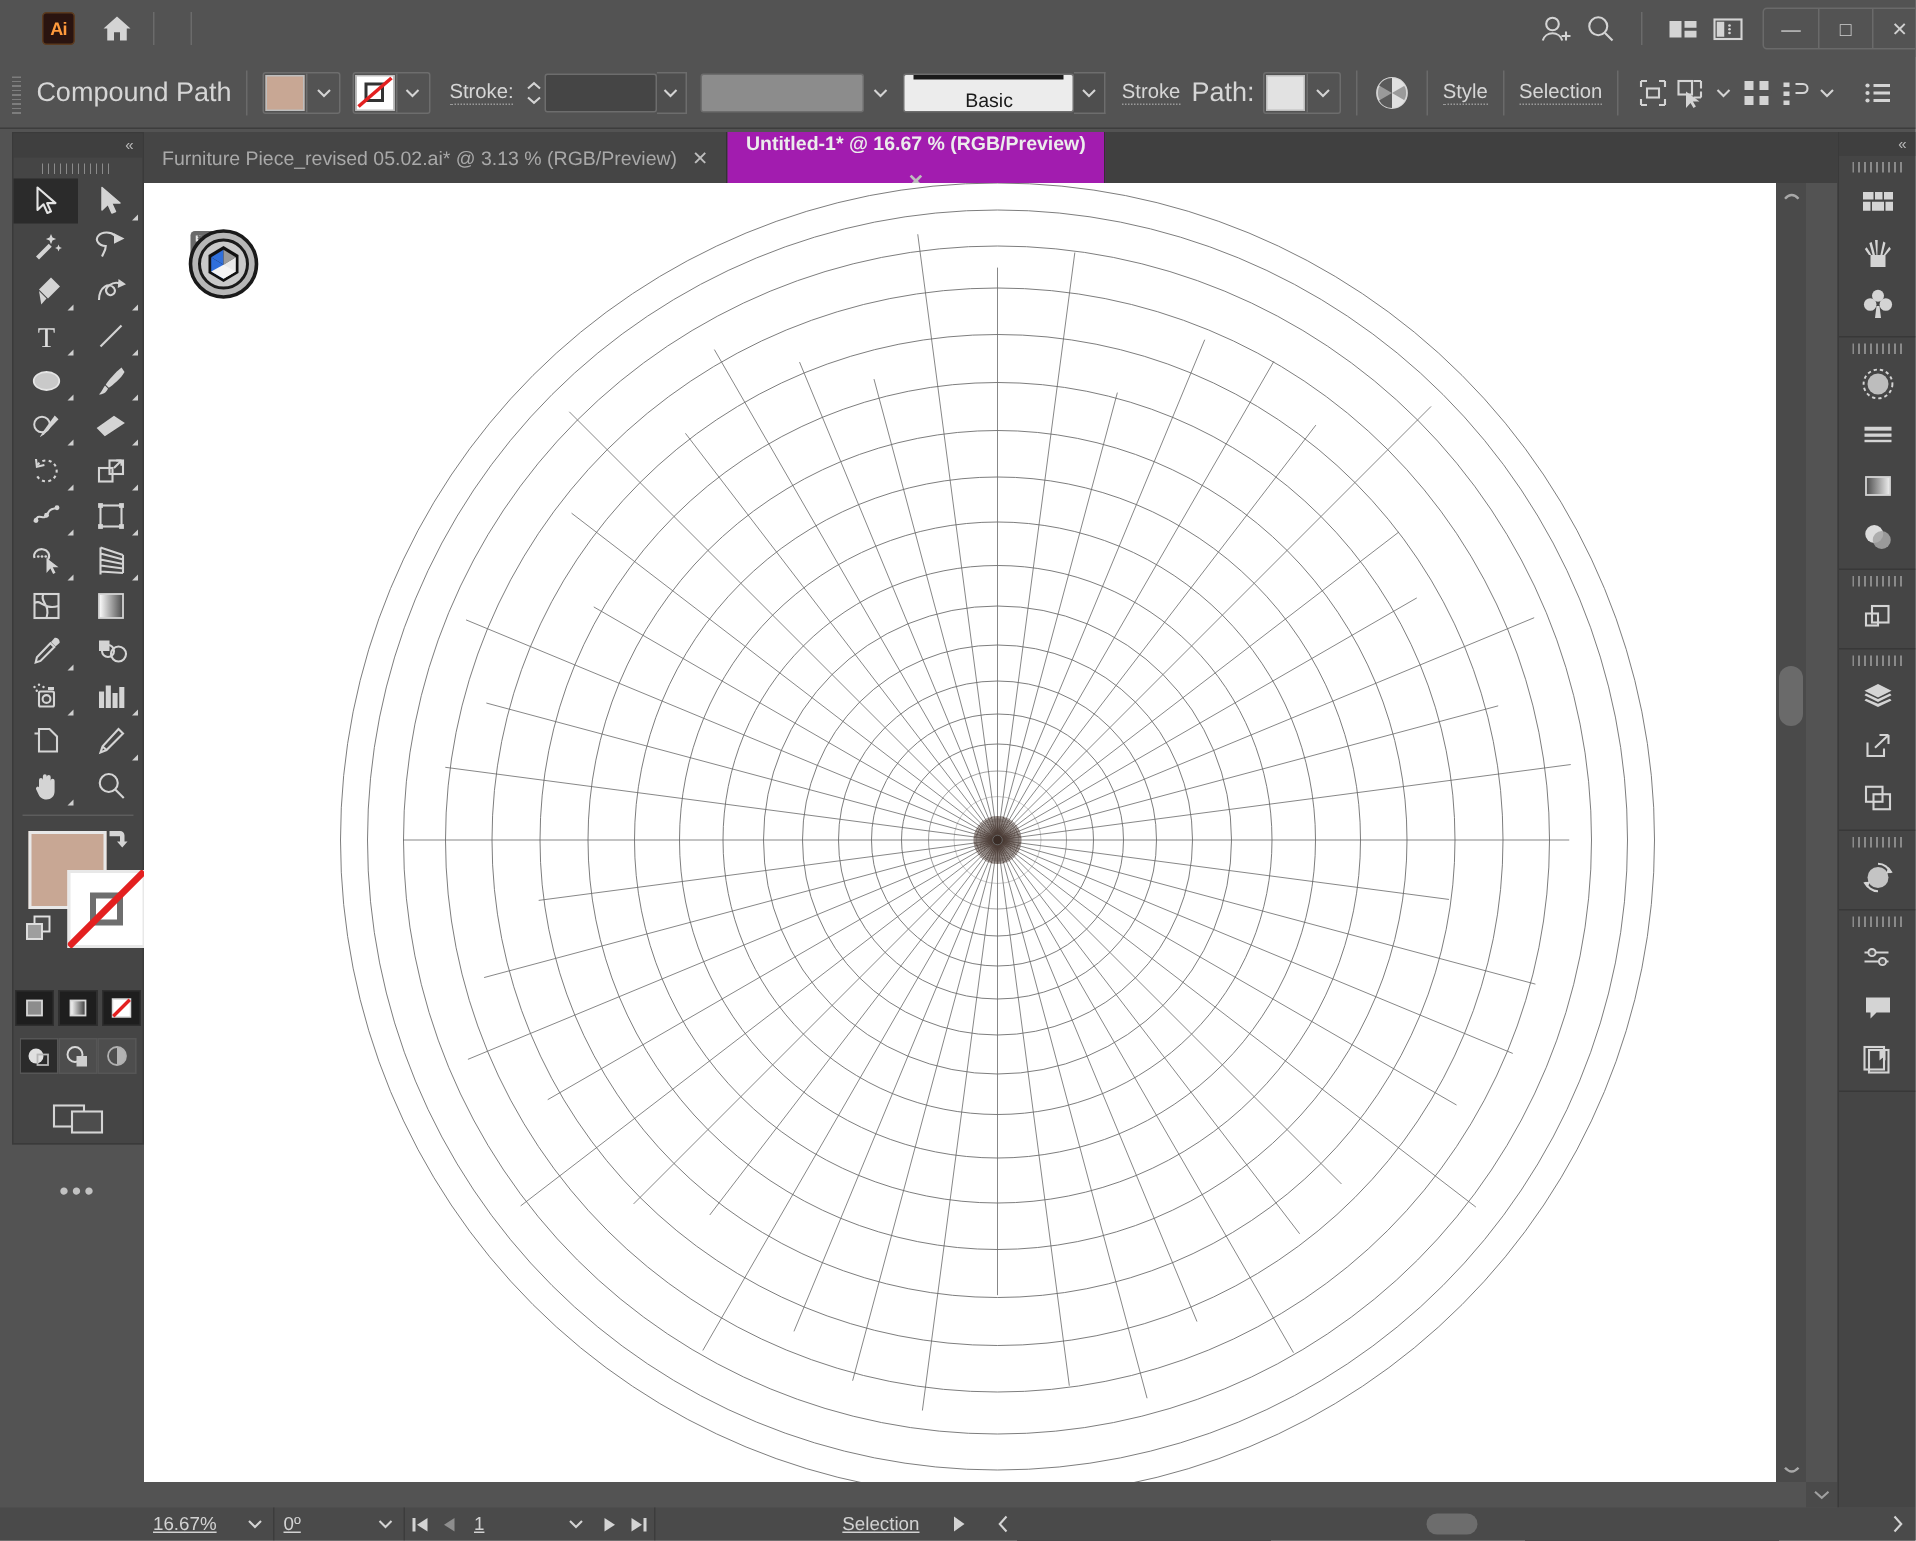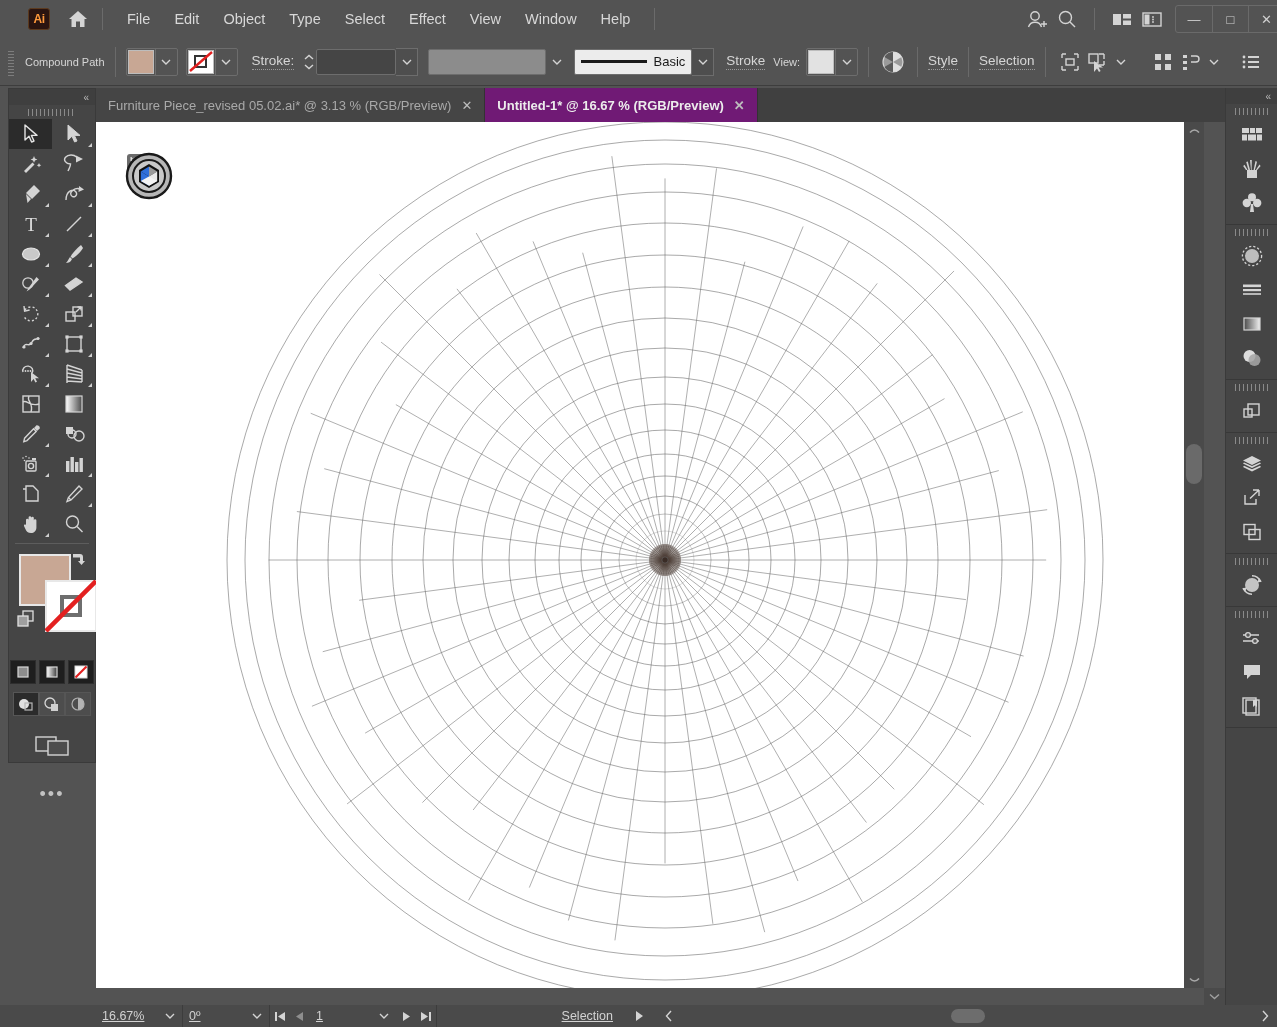--- a/index.html
+++ b/index.html
@@ -39,38 +39,38 @@
 
   
   .controlbar {
     position: absolute; left: 0; top: 38px; width: 1277px; height: 48px;
     background: #535353; border-bottom: 1px solid #3d3d3d;
     display: flex; align-items: center;
   }
   .grip { width: 10px; height: 30px; margin: 0 5px 0 6px;
           background-image: repeating-linear-gradient(to bottom, #7d7d7d 0 1px, transparent 1px 3px);
           background-size: 6px 100%; background-repeat: no-repeat; background-position: 2px 4px; }
-  .cb-label { color: #d6d6d6; font-size: 11px; white-space: nowrap; }
+  .cb-label { color: #d6d6d6; font-size: 18px; white-space: nowrap; }
   .cb-label-u { color: #d6d6d6; font-size: 13.5px; white-space: nowrap;
                 border-bottom: 1px dotted #9a9a9a; padding-bottom:1px; }
   .cb-sep { width: 1px; height: 30px; background: #6a6a6a; margin: 0 10px; }
   .swatch-combo { display: flex; align-items: center; border: 1px solid #6d6d6d; border-radius: 2px; height: 28px; }
   .swatch { width: 26px; height: 24px; margin: 1px; border: 1px solid #bdbdbd; }
   .caret-btn { width: 22px; height: 26px; display: flex; align-items: center; justify-content: center;
                border-left: 1px solid #6d6d6d; }
   .spinner { display: flex; flex-direction: column; justify-content: center; align-items: center;
              width: 14px; height: 28px; gap: 2px; }
   .field {
     height: 26px; background: #454545; border: 1px solid #6d6d6d; border-radius: 2px;
     display: flex; align-items: center; color: #d6d6d6; font-size: 13px; padding: 0 4px;
   }
   .field-plain { height: 26px; background: #8c8c8c; border: 1px solid #6d6d6d; border-radius: 2px; }
   .basic-box {
     height: 26px; background: #ececec; border: 1px solid #6d6d6d; border-radius: 2px;
-    display: flex; align-items: center; gap: 6px; padding: 0 6px; color: #1a1a1a; font-size: 13px;
+    display: flex; align-items: center; gap: 6px; padding: 0 6px; color: #1a1a1a; font-size: 13px; flex-direction: column;
   }
   .basic-line { width: 100px; height: 3px; background: #1a1a1a; }
   .style-swatch { width: 26px; height: 24px; background: #e2e2e2; border: 1px solid #bdbdbd; margin:1px; }
   .cb-ico { width: 28px; height: 28px; display: flex; align-items: center; justify-content: center; }
 
   
   .toolbar {
     position: absolute; left: 8px; top: 88px; width: 88px; height: 675px;
     background: #454545; border: 1px solid #3a3a3a;
   }
@@ -110,21 +110,21 @@
   
   .tabstrip {
     position: absolute; left: 96px; top: 88px; width: 1129px; height: 34px;
     background: #404040; display: flex; align-items: stretch;
   }
   .tab {
     display: flex; align-items: center; gap: 10px; padding: 0 12px;
     font-size: 13px; color: #a9a9a9; border-right: 1px solid #333;
     background: #454545; cursor: default; white-space: nowrap;
   }
-  .tab.active { background: #701a75; color: #ececec; font-weight: bold; }
+  .tab.active { background: #a21caf; color: #ececec; font-weight: bold; flex-direction: column; }
   .tab .x { font-size: 13px; color: #bdbdbd; }
 
   
   .canvas-wrap {
     position: absolute; left: 96px; top: 122px; width: 1129px; height: 883px;
     background: #535353;
   }
   .canvas {
     position: absolute; left: 0px; top: 0px; width: 1108px; height: 866px;
     background: #ffffff; overflow: hidden;
@@ -169,31 +169,20 @@
 <div class="app">
 
   <div class="menubar">
     <div class="ai-logo">Ai</div>
     <div class="home-icon">
       <svg width="22" height="22" viewBox="0 0 22 22">
           <path class="icof" d="M11 3 L20 11 L17.5 11 L17.5 19 L13 19 L13 13.5 L9 13.5 L9 19 L4.5 19 L4.5 11 L2 11 Z"></path>
         </svg>
     </div>
     <div class="mb-sep"></div>
-    <div class="menu-items">
-      <div class="menu-item">File</div>
-      <div class="menu-item">Edit</div>
-      <div class="menu-item">Object</div>
-      <div class="menu-item">Type</div>
-      <div class="menu-item">Select</div>
-      <div class="menu-item">Effect</div>
-      <div class="menu-item">View</div>
-      <div class="menu-item">Window</div>
-      <div class="menu-item">Help</div>
-    </div>
     <div class="mb-sep"></div>
 
     <div class="mb-right">
       <div class="mb-icon">
         <svg width="24" height="22" viewBox="0 0 24 22">
           <circle class="ico" cx="10" cy="8" r="4.2"></circle>
           <path class="ico" d="M3.5 19 A6.8 6.8 0 0 1 16.5 19"></path>
           <path class="ico" d="M16 16 h6 M19 13 v6"></path>
         </svg>
       </div>
@@ -293,21 +282,21 @@
     </div>
     <div class="caret-btn" style="border:1px solid #6d6d6d;border-left:none;height:28px;background:#4e4e4e">
       <svg width="12" height="8" viewBox="0 0 12 8">
           <path class="ico" d="M2 2 L6 6 L10 2"></path>
         </svg>
     </div>
 
     <div style="width:12px"></div>
     <div class="cb-label-u">Stroke</div>
     <div style="width:8px"></div>
-    <div class="cb-label">View:</div>
+    <div class="cb-label">Path:</div>
 
     <div style="width:6px"></div>
     <div class="swatch-combo">
       <div class="style-swatch"></div>
       <div class="caret-btn">
         <svg width="12" height="8" viewBox="0 0 12 8">
             <path class="ico" d="M2 2 L6 6 L10 2"></path>
           </svg>
       </div>
     </div>

